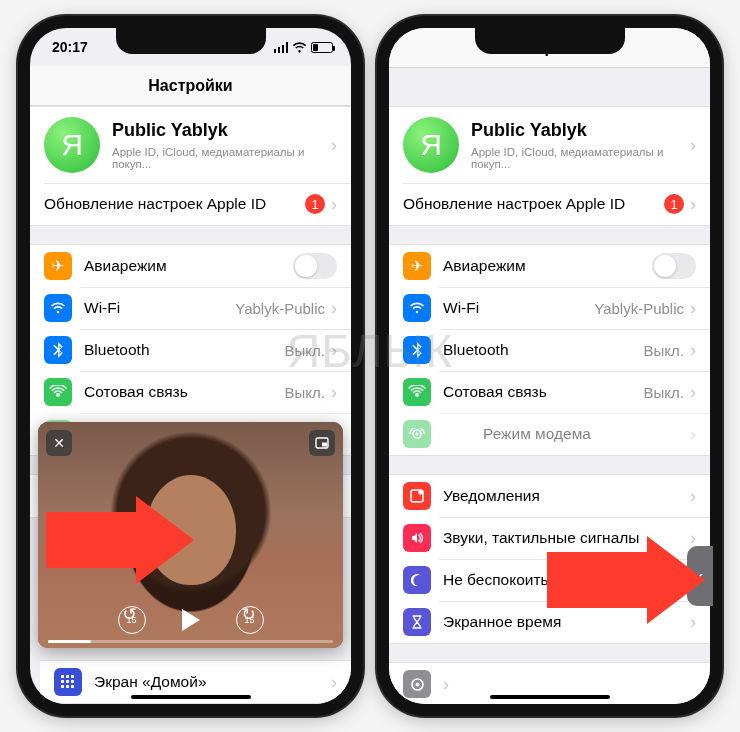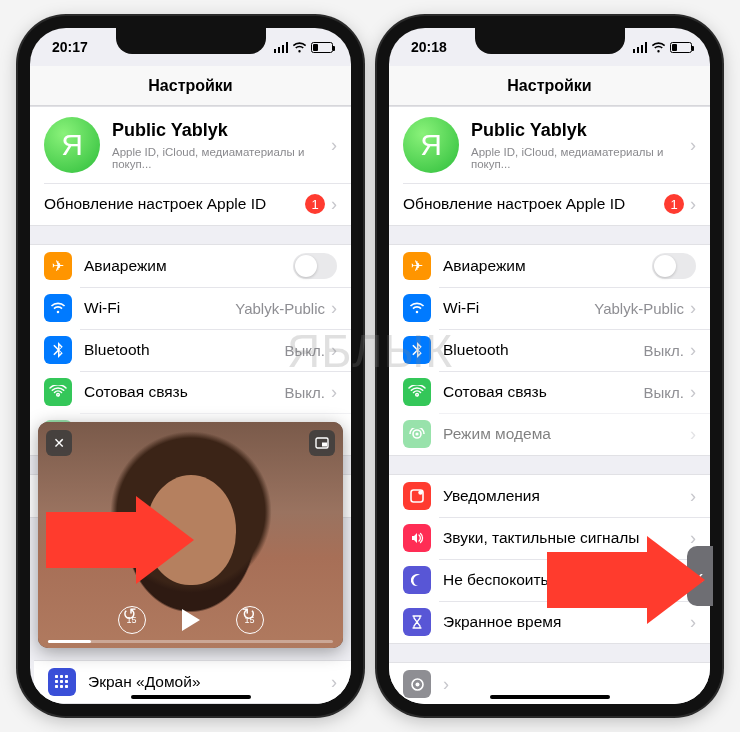--- a/index.html
+++ b/index.html
@@ -94,21 +94,21 @@
   .acct-text .name { font-size:18px; font-weight:700; }
   .acct-text .sub { font-size:11.5px; color:#8a8a8e; margin-top:5px;}
   .badge {
     width:20px; height:20px; border-radius:50%; background:#ff3b30; color:#fff;
     font-size:13px; display:flex; align-items:center; justify-content:center; margin-right:6px;
   }
   .toggle {
     width:44px; height:26px; border-radius:13px; background:#e9e9eb; position:relative;
   }
   .toggle::after { content:""; position:absolute; width:22px; height:22px; background:#fff; border-radius:50%; top:2px; left:2px; box-shadow:0 1px 3px rgba(0,0,0,.2);}
-  .dimmed { opacity:.5; }
+  .dimmed { opacity:.5;gap:40px; }
   .homebar { position:absolute; bottom:5px; left:50%; transform:translateX(-50%); width:120px; height:4px; background:#000; border-radius:2px; z-index:30;}
   
   .pip {
     position:absolute; left:8px; right:8px; bottom:56px; height:226px;
     background:#5a3d30; border-radius:10px; overflow:hidden;
     box-shadow:0 4px 18px rgba(0,0,0,.35);
   }
   .pip .p-bg {
     position:absolute; inset:0;
     background:
@@ -251,21 +251,21 @@
             <svg width="14" height="14" viewBox="0 0 14 14">
                 <rect x="1" y="1" width="12" height="12" rx="2.5" fill="none" stroke="#fff" stroke-width="1.6"></rect>
                 <circle cx="10.5" cy="3.5" r="2.2" fill="#fff"></circle>
               </svg>
           </span>
           <span class="label">Уведомления</span>
           <span class="chev">›</span>
         </div>
       </div>
 
-      <div class="group" style="position:absolute; bottom:0; left:4px; right:0; margin:0;">
+      <div class="group" style="position:absolute; bottom:0; left:10px; right:0; margin:0;">
         <div class="row">
           <span class="icon" style="background:#3a4fd8">
             <svg width="16" height="16" viewBox="0 0 16 16">
                 <g fill="#fff">
                   <rect x="1" y="1" width="3" height="3" rx=".8"></rect>
                   <rect x="6" y="1" width="3" height="3" rx=".8"></rect>
                   <rect x="11" y="1" width="3" height="3" rx=".8"></rect>
                   <rect x="1" y="6" width="3" height="3" rx=".8"></rect>
                   <rect x="6" y="6" width="3" height="3" rx=".8"></rect>
                   <rect x="11" y="6" width="3" height="3" rx=".8"></rect>
@@ -306,39 +306,20 @@
   </div>
   <div class="arrow" style="top:480px; left:28px;">
     <div class="shaft" style="width:90px"></div>
       <div class="head"></div>
   </div>
 </div>
 
 <div class="phone">
   <div class="screen">
     <div class="notch"></div>
-    <div class="statusbar">
-      <span>20:18</span>
-      <div class="status-right">
-        <span class="bars">
-            <span></span>
-            <span></span>
-            <span></span>
-            <span></span>
-          </span>
-        <span class="wifi">
-          <svg width="15" height="11" viewBox="0 0 15 11">
-              <path d="M7.5 10.5a1.2 1.2 0 100-2.4 1.2 1.2 0 000 2.4zM4.3 6.6a4.6 4.6 0 016.4 0l1.1-1.1a6.1 6.1 0 00-8.6 0l1.1 1.1zM1.9 4.2a8 8 0 0111.2 0l1.1-1.1a9.5 9.5 0 00-13.4 0l1.1 1.1z" fill="#000"></path>
-            </svg>
-        </span>
-        <span class="battery">
-            <span class="bfill"></span>
-          </span>
-      </div>
-    </div>
     <div class="navbar">Настройки</div>
 
     <div class="content">
       <div class="group">
         <div class="row account">
           <div class="avatar">Я</div>
           <div class="acct-text" style="flex:1">
             <div class="name">Public Yablyk</div>
             <div class="sub">Apple ID, iCloud, медиаматериалы и покуп...</div>
           </div>

